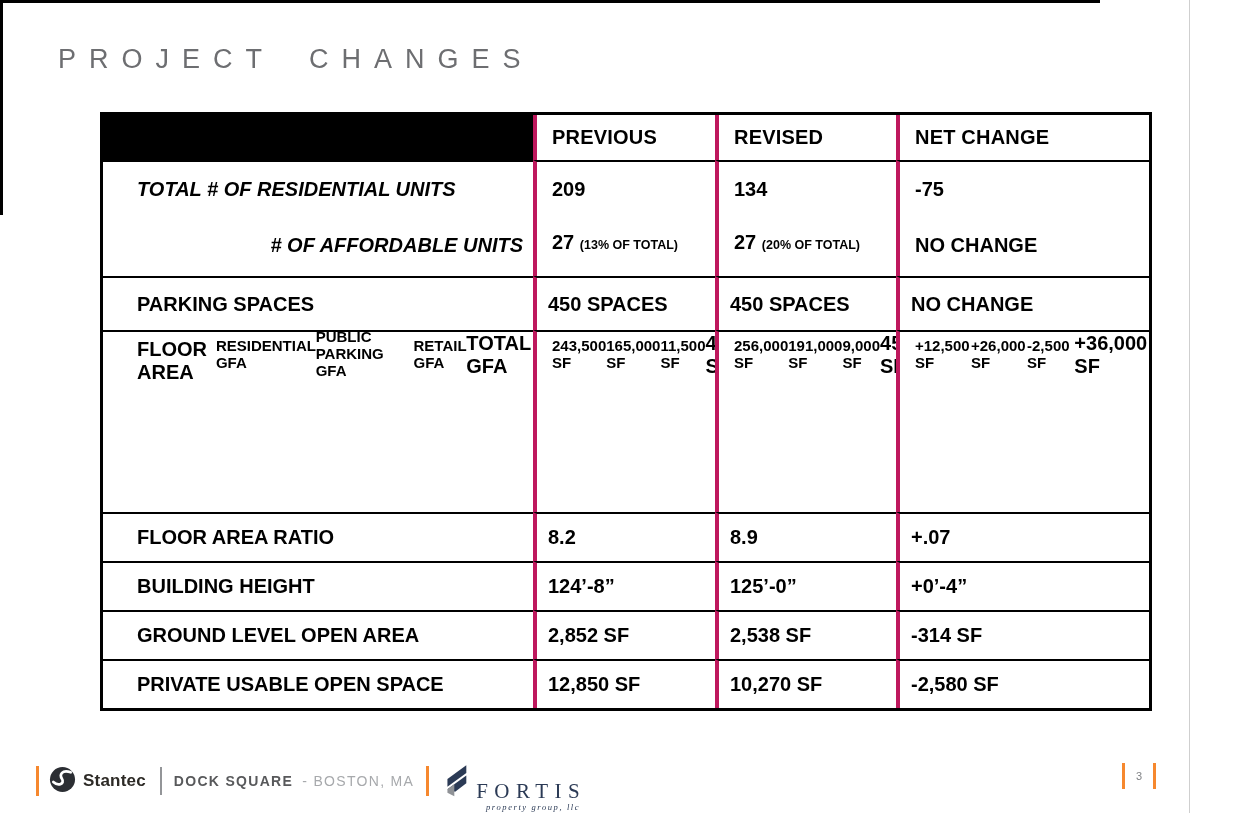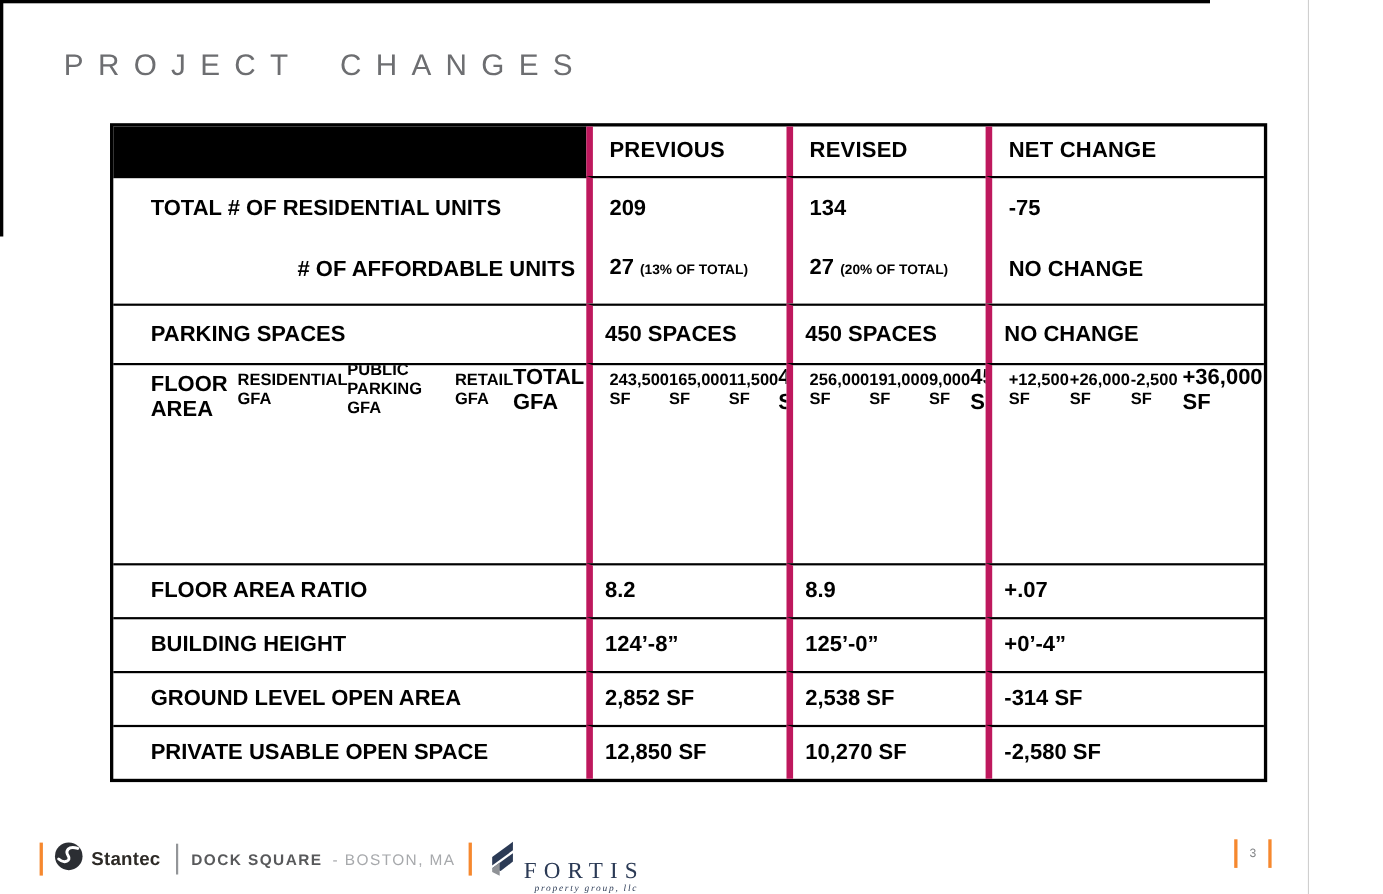--- a/index.html
+++ b/index.html
@@ -14,36 +14,36 @@
   .title { position:absolute; left:58px; top:44px; font-size:27px; font-weight:400;
            letter-spacing:13px; word-spacing:14px; color:#6d6e71; }
 
   
   .ptable { position:absolute; left:100px; top:112px; width:1052px; height:599px;
             border:3px solid #000; display:grid;
             grid-template-columns:430px 182px 181px 1fr;
             grid-template-rows:45px 116px 54px 182px 49px 49px 49px 1fr;
             color:#000; }
   .cell { overflow:hidden; }
-  .bl { border-left:6px solid #be185d; }
+  .bl { border-left:4px solid #be185d; }
   .bt { border-top:2px solid #000; }
   .corner { background:#000; }
 
   .head { display:flex; align-items:center; padding-left:15px;
           font-size:20px; font-weight:bold; letter-spacing:0.2px; }
 
   .rowlabel { display:flex; align-items:center; padding-left:34px;
               font-size:20px; font-weight:bold; }
   .rowval   { display:flex; align-items:center; padding-left:11px;
               font-size:20px; font-weight:bold; }
 
   
   .units { display:flex; flex-direction:column; justify-content:space-between;
            padding-top:15px; padding-bottom:19px; }
-  .units.labelcol { padding-left:34px; padding-right:10px; }
+  .units.labelcol { padding-left:34px; padding-right:10px;font-style:italic; }
   .units.valcol   { padding-left:15px; }
   .u-line { font-size:20px; font-weight:bold; line-height:24px; }
   .u-right { text-align:right; }
   .note { font-size:12.5px; font-weight:bold; }
 
   
   .fa { display:flex; flex-direction:row; padding-top:6px; }
   .fa.labelcol { padding-left:34px; }
   .fa.valcol   { padding-left:15px; }
   .fa-t   { height:46px; display:flex; align-items:center; font-size:20px; font-weight:bold; }

